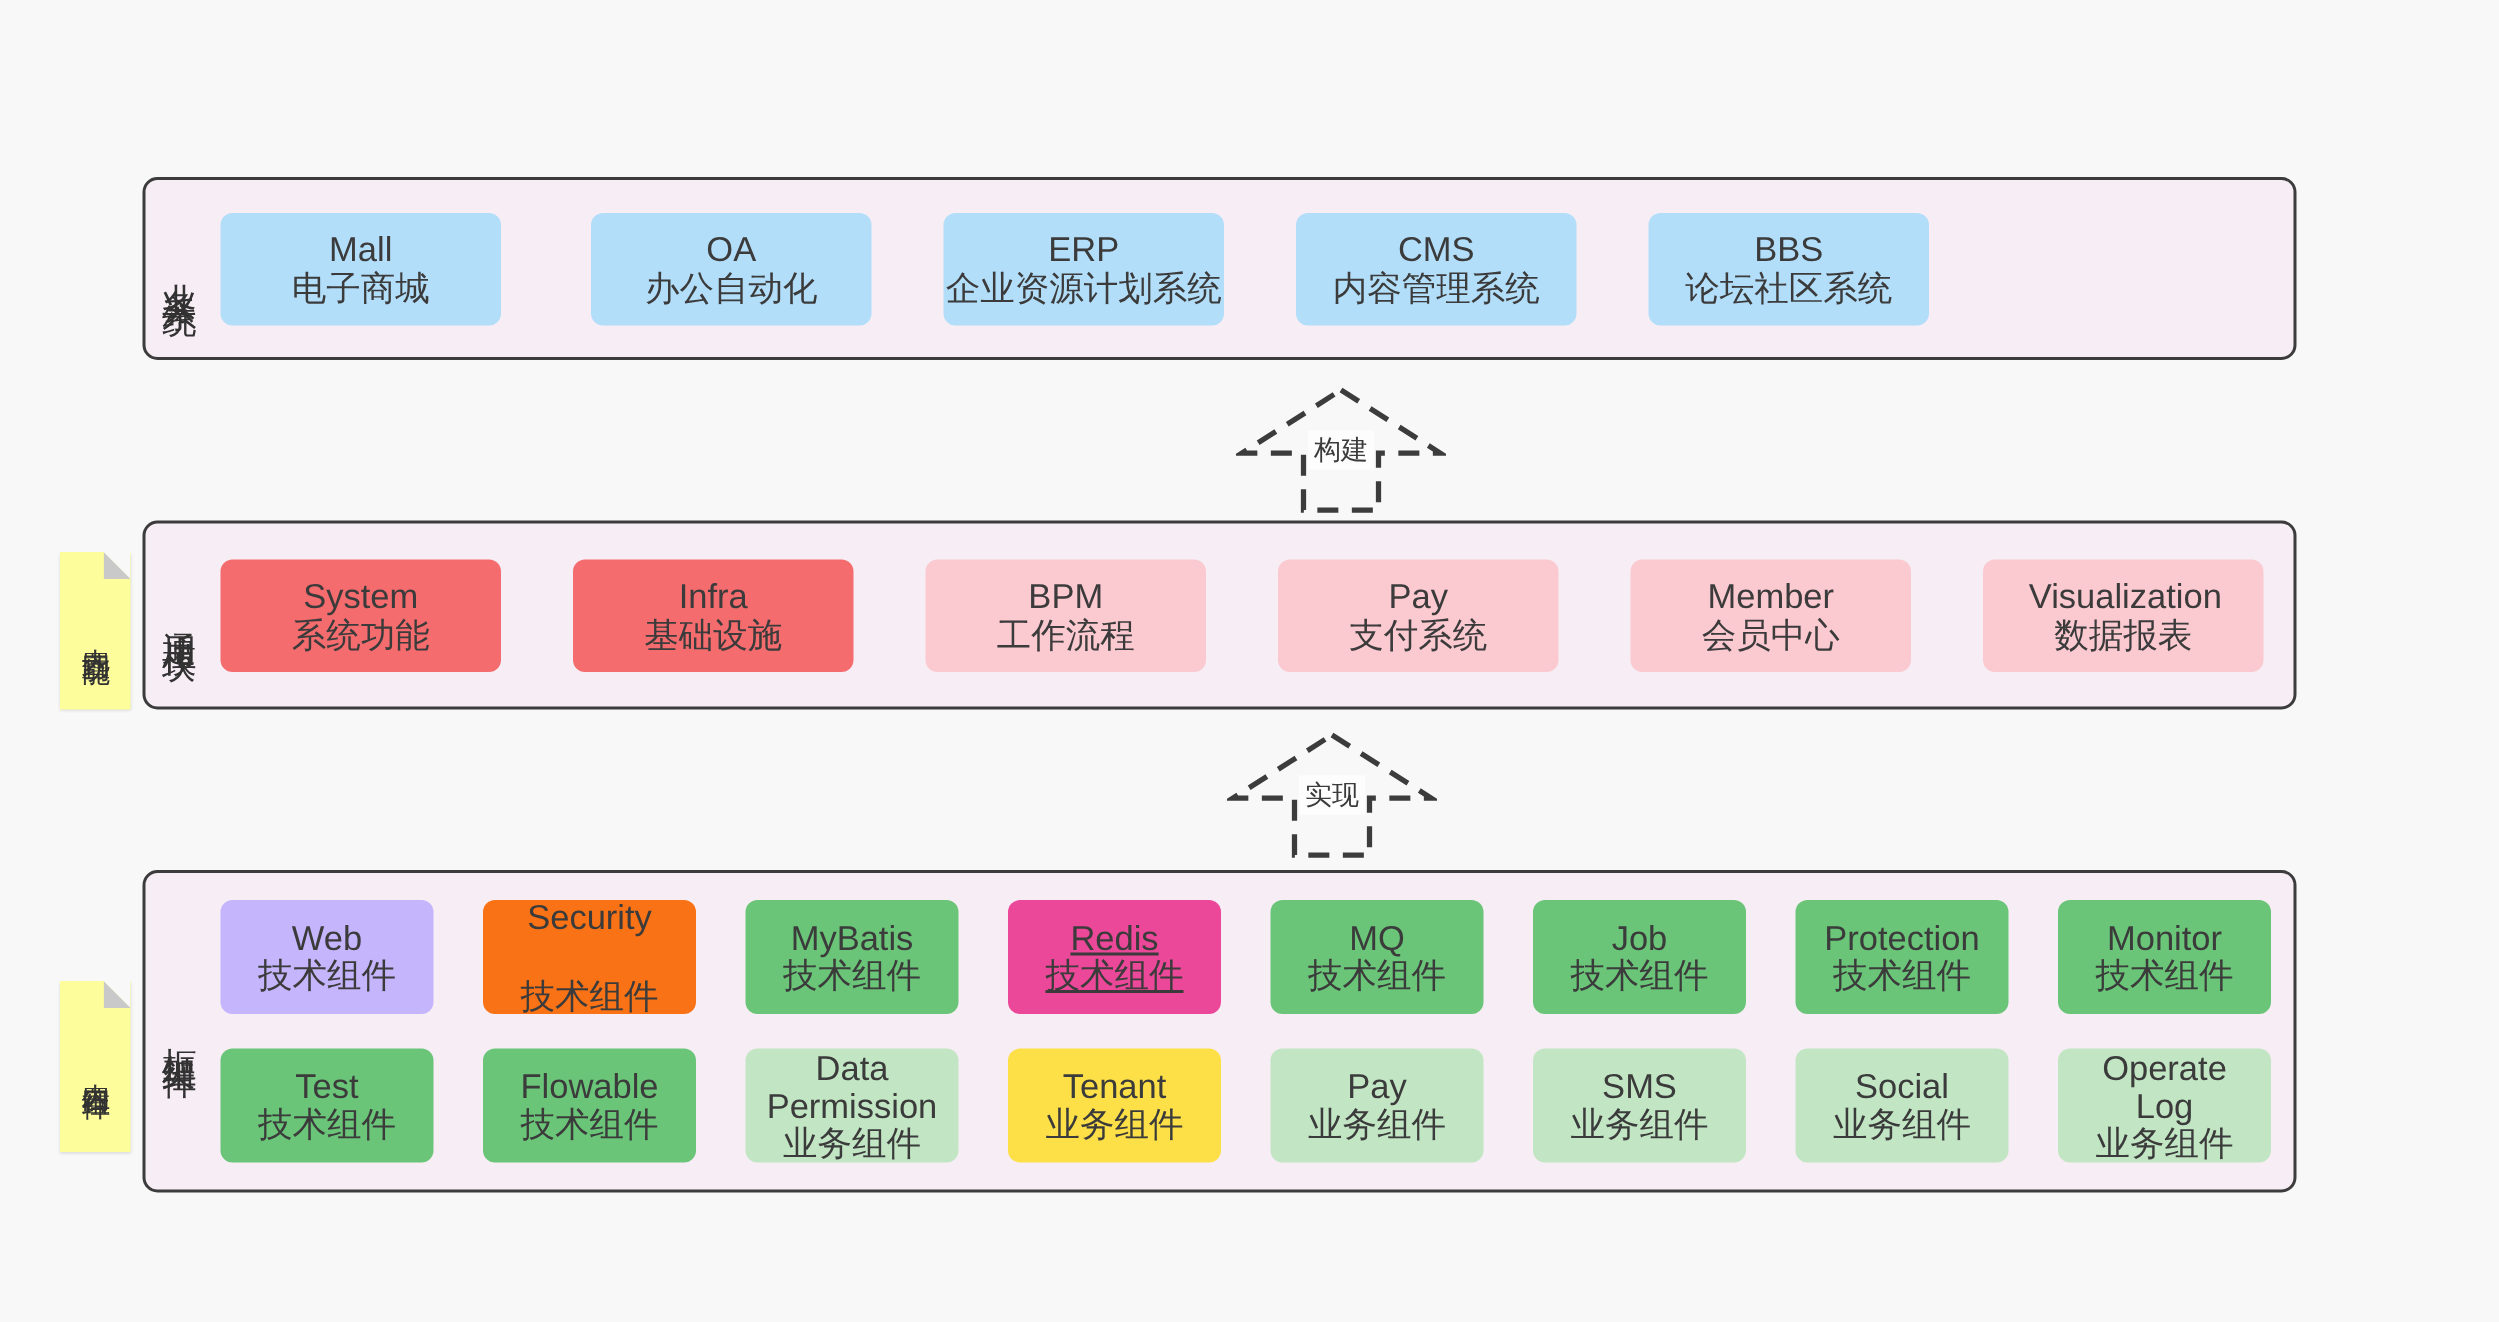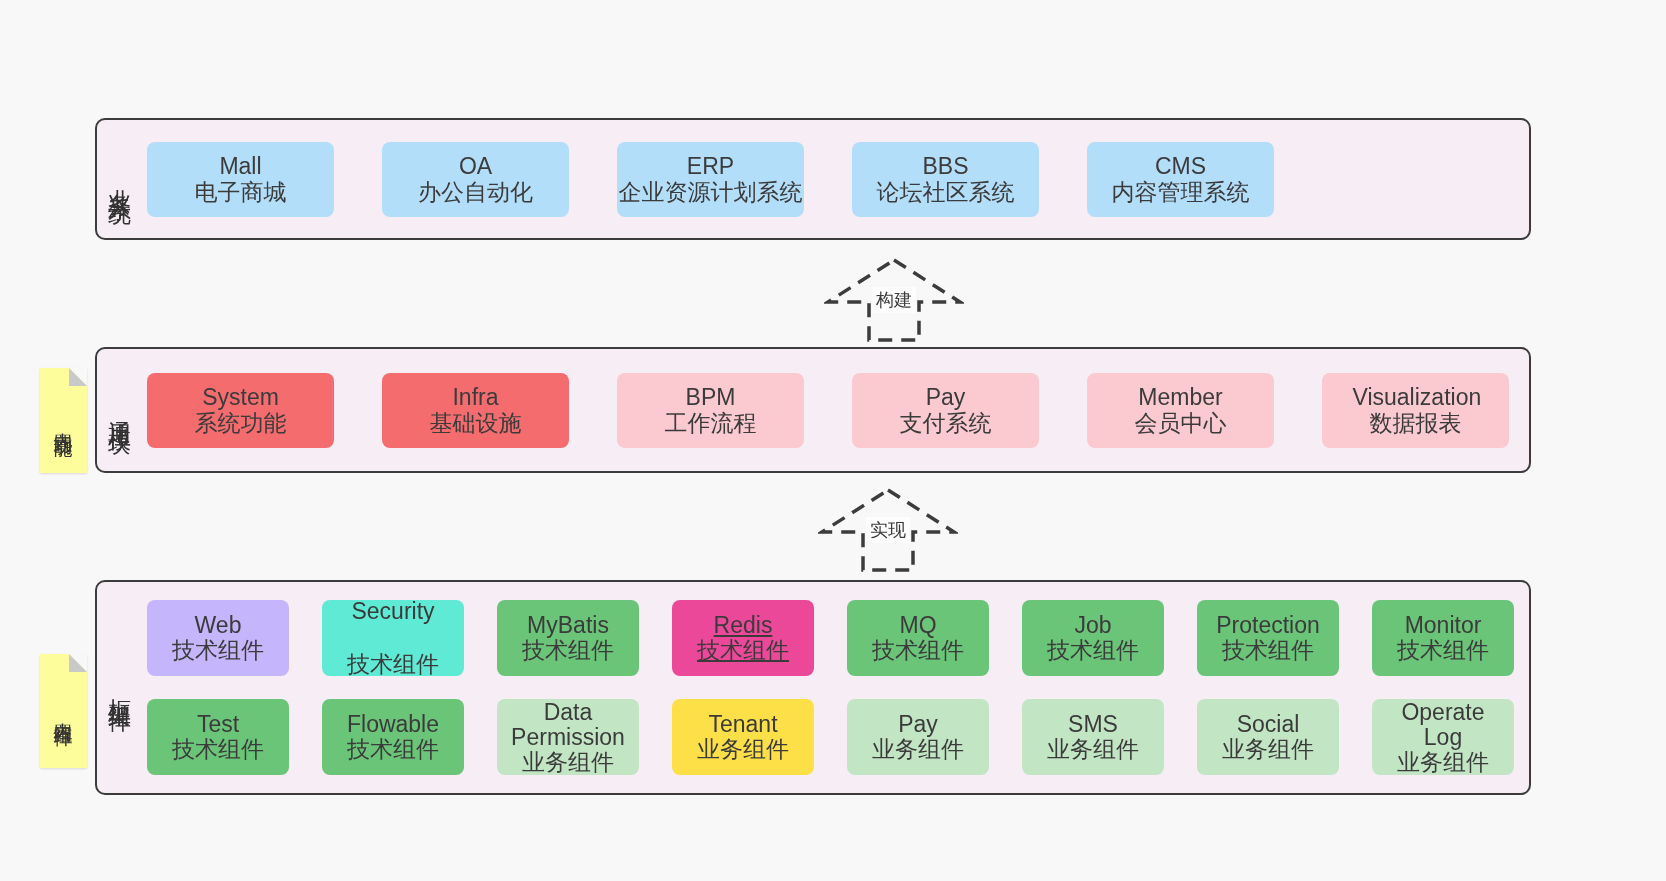--- a/index.html
+++ b/index.html
@@ -92,35 +92,35 @@
 <div class="canvas">
 
   <div class="container section-business">
     <div class="side-label">业务系统</div>
     <div class="rows">
         <div class="row">
           <div class="box" style="background-color: rgb(179, 222, 250);">
             <div class="box-title">Mall</div>
             <div class="box-sub">电子商城</div>
           </div>
-          <div class="box" style="background-color: rgb(179, 222, 250);">
+          <div class="box" style="background-color: rgb(179, 222, 250); margin-left: 12px;">
             <div class="box-title">OA</div>
             <div class="box-sub">办公自动化</div>
           </div>
           <div class="box" style="background-color: rgb(179, 222, 250);">
             <div class="box-title">ERP</div>
             <div class="box-sub">企业资源计划系统</div>
           </div>
           <div class="box" style="background-color: rgb(179, 222, 250);">
+            <div class="box-title">CMS</div>
+            <div class="box-sub">内容管理系统</div>
+          </div>
+          <div class="box" style="background-color: rgb(179, 222, 250);">
             <div class="box-title">BBS</div>
             <div class="box-sub">论坛社区系统</div>
-          </div>
-          <div class="box" style="background-color: rgb(179, 222, 250);">
-            <div class="box-title">CMS</div>
-            <div class="box-sub">内容管理系统</div>
           </div>
         </div>
       </div>
   </div>
 
   <div class="arrow arrow-1">
     <svg viewBox="0 0 140 88">
       <path d="M70 4 L136 46 L95 46 L95 84 L45 84 L45 46 L4 46 Z" fill="none" stroke="#3c3c3c" stroke-width="3.5" stroke-dasharray="14 9"></path>
     </svg>
     <span class="arrow-label">构建</span>
@@ -176,21 +176,21 @@
   </div>
 
   <div class="container section-components">
     <div class="side-label">框架组件</div>
     <div class="rows">
         <div class="row">
           <div class="box" style="background-color: #c4b5fd;">
             <div class="box-title">Web</div>
             <div class="box-sub">技术组件</div>
           </div>
-          <div class="box" style="background-color: #5eead4; gap: 28px;">
+          <div class="box" style="background-color: #f97316; gap: 28px;">
             <div class="box-title">Security</div>
             <div class="box-sub">技术组件</div>
           </div>
           <div class="box" style="background-color: rgb(106, 197, 120);">
             <div class="box-title">MyBatis</div>
             <div class="box-sub">技术组件</div>
           </div>
           <div class="box" style="background-color: #ec4899; text-decoration: underline;">
             <div class="box-title">Redis</div>
             <div class="box-sub">技术组件</div>

